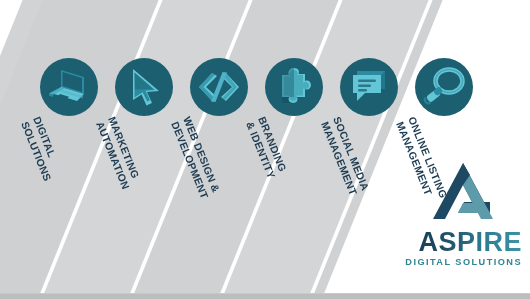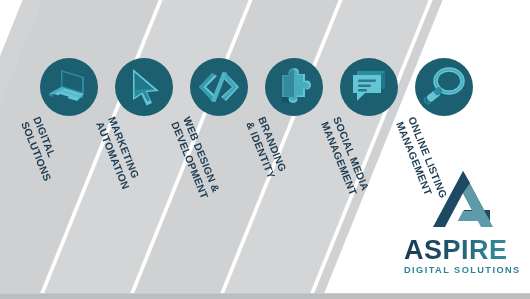--- a/index.html
+++ b/index.html
@@ -114,23 +114,23 @@
     line-height: 12.5px;
     letter-spacing: 0.2px;
     white-space: pre-line;
     text-align: left;
   }
 
   
   .logo {
     position: absolute;
     right: 8px;
-    bottom: 24px;
+    bottom: 32px;
     width: 118px;
-    text-align: left;
+    text-align: right;
   }
   .logo-mark {
     width: 74px;
     height: 62px;
     margin: 0 auto 6px auto;
   }
   .logo-mark svg { display: block; }
   .logo-word {
     font-size: 27px;
     font-weight: bold;

